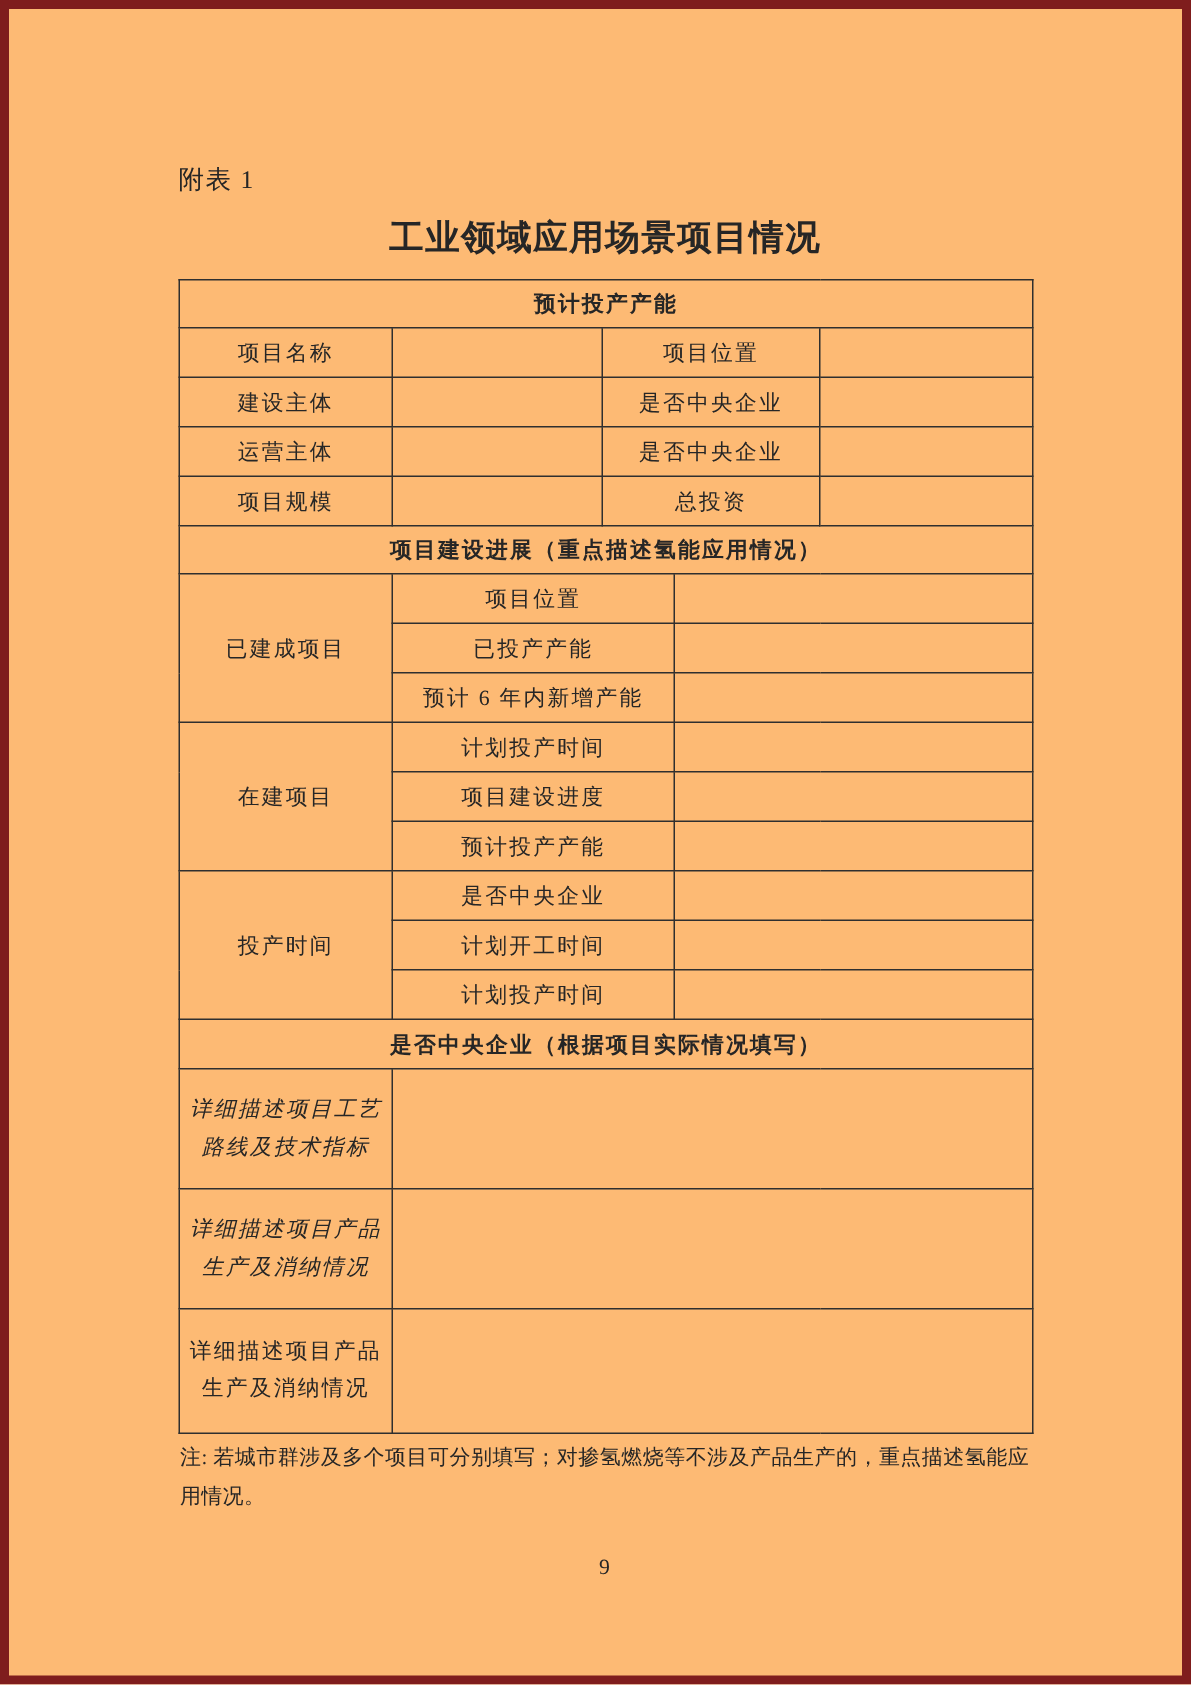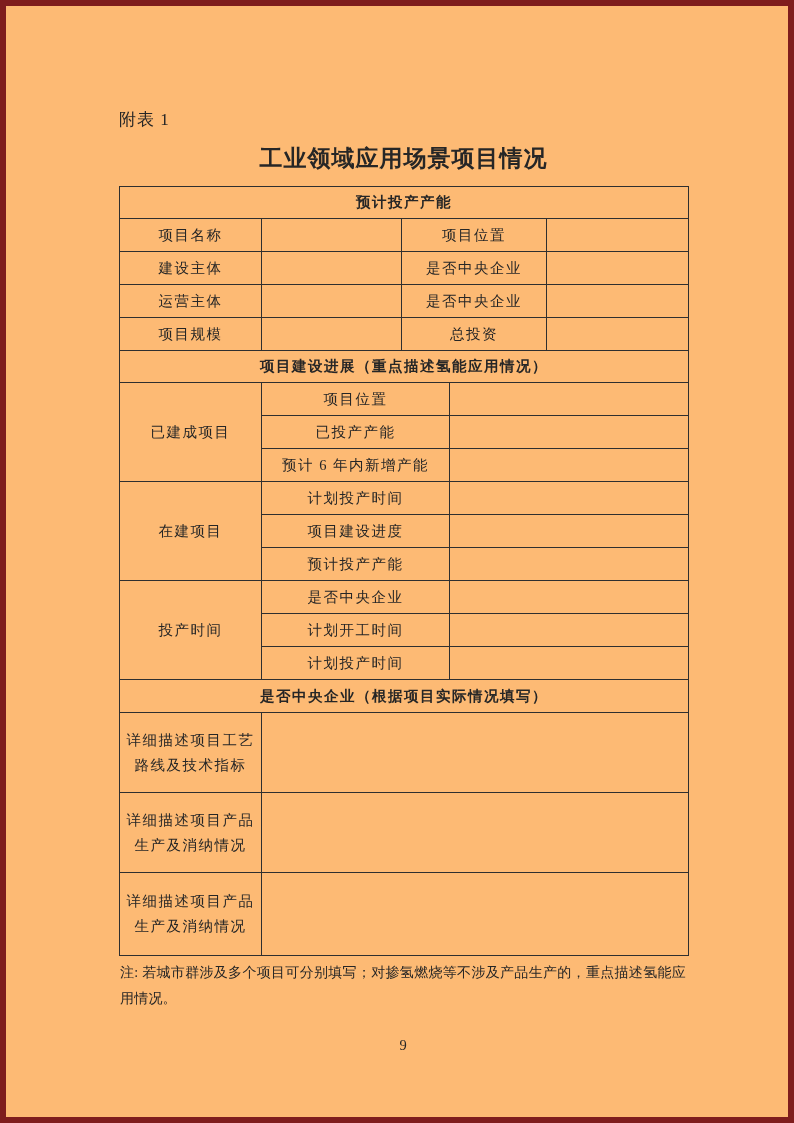--- a/index.html
+++ b/index.html
@@ -25,21 +25,21 @@
     border:1px solid #2f2f2f;padding:0;vertical-align:middle;
     font-size:14.5px;letter-spacing:1.5px;text-align:center;color:#262626;
     overflow:hidden;
   }
   td.hdr{font-weight:bold;font-size:15px;letter-spacing:2px;}
   td.left{
     text-align:left;padding:4px 3px 4px 8px;font-size:14px;
     letter-spacing:1.5px;line-height:25px;
   }
   tr.rh32{height:32px;} tr.rh33{height:33px;}
-  tr.rh80{height:80px;} tr.rh83{height:83px;}
+  tr.rh80{height:80px;font-style:italic;} tr.rh83{height:83px;}
   .note{
     position:absolute;left:114px;top:954px;width:566px;
     font-size:14px;line-height:26px;letter-spacing:0.2px;color:#262626;
     text-align:justify;
   }
   .pageno{
     position:absolute;left:0;top:1031px;width:794px;text-align:center;
     font-size:14.5px;color:#262626;
   }
 </style>

